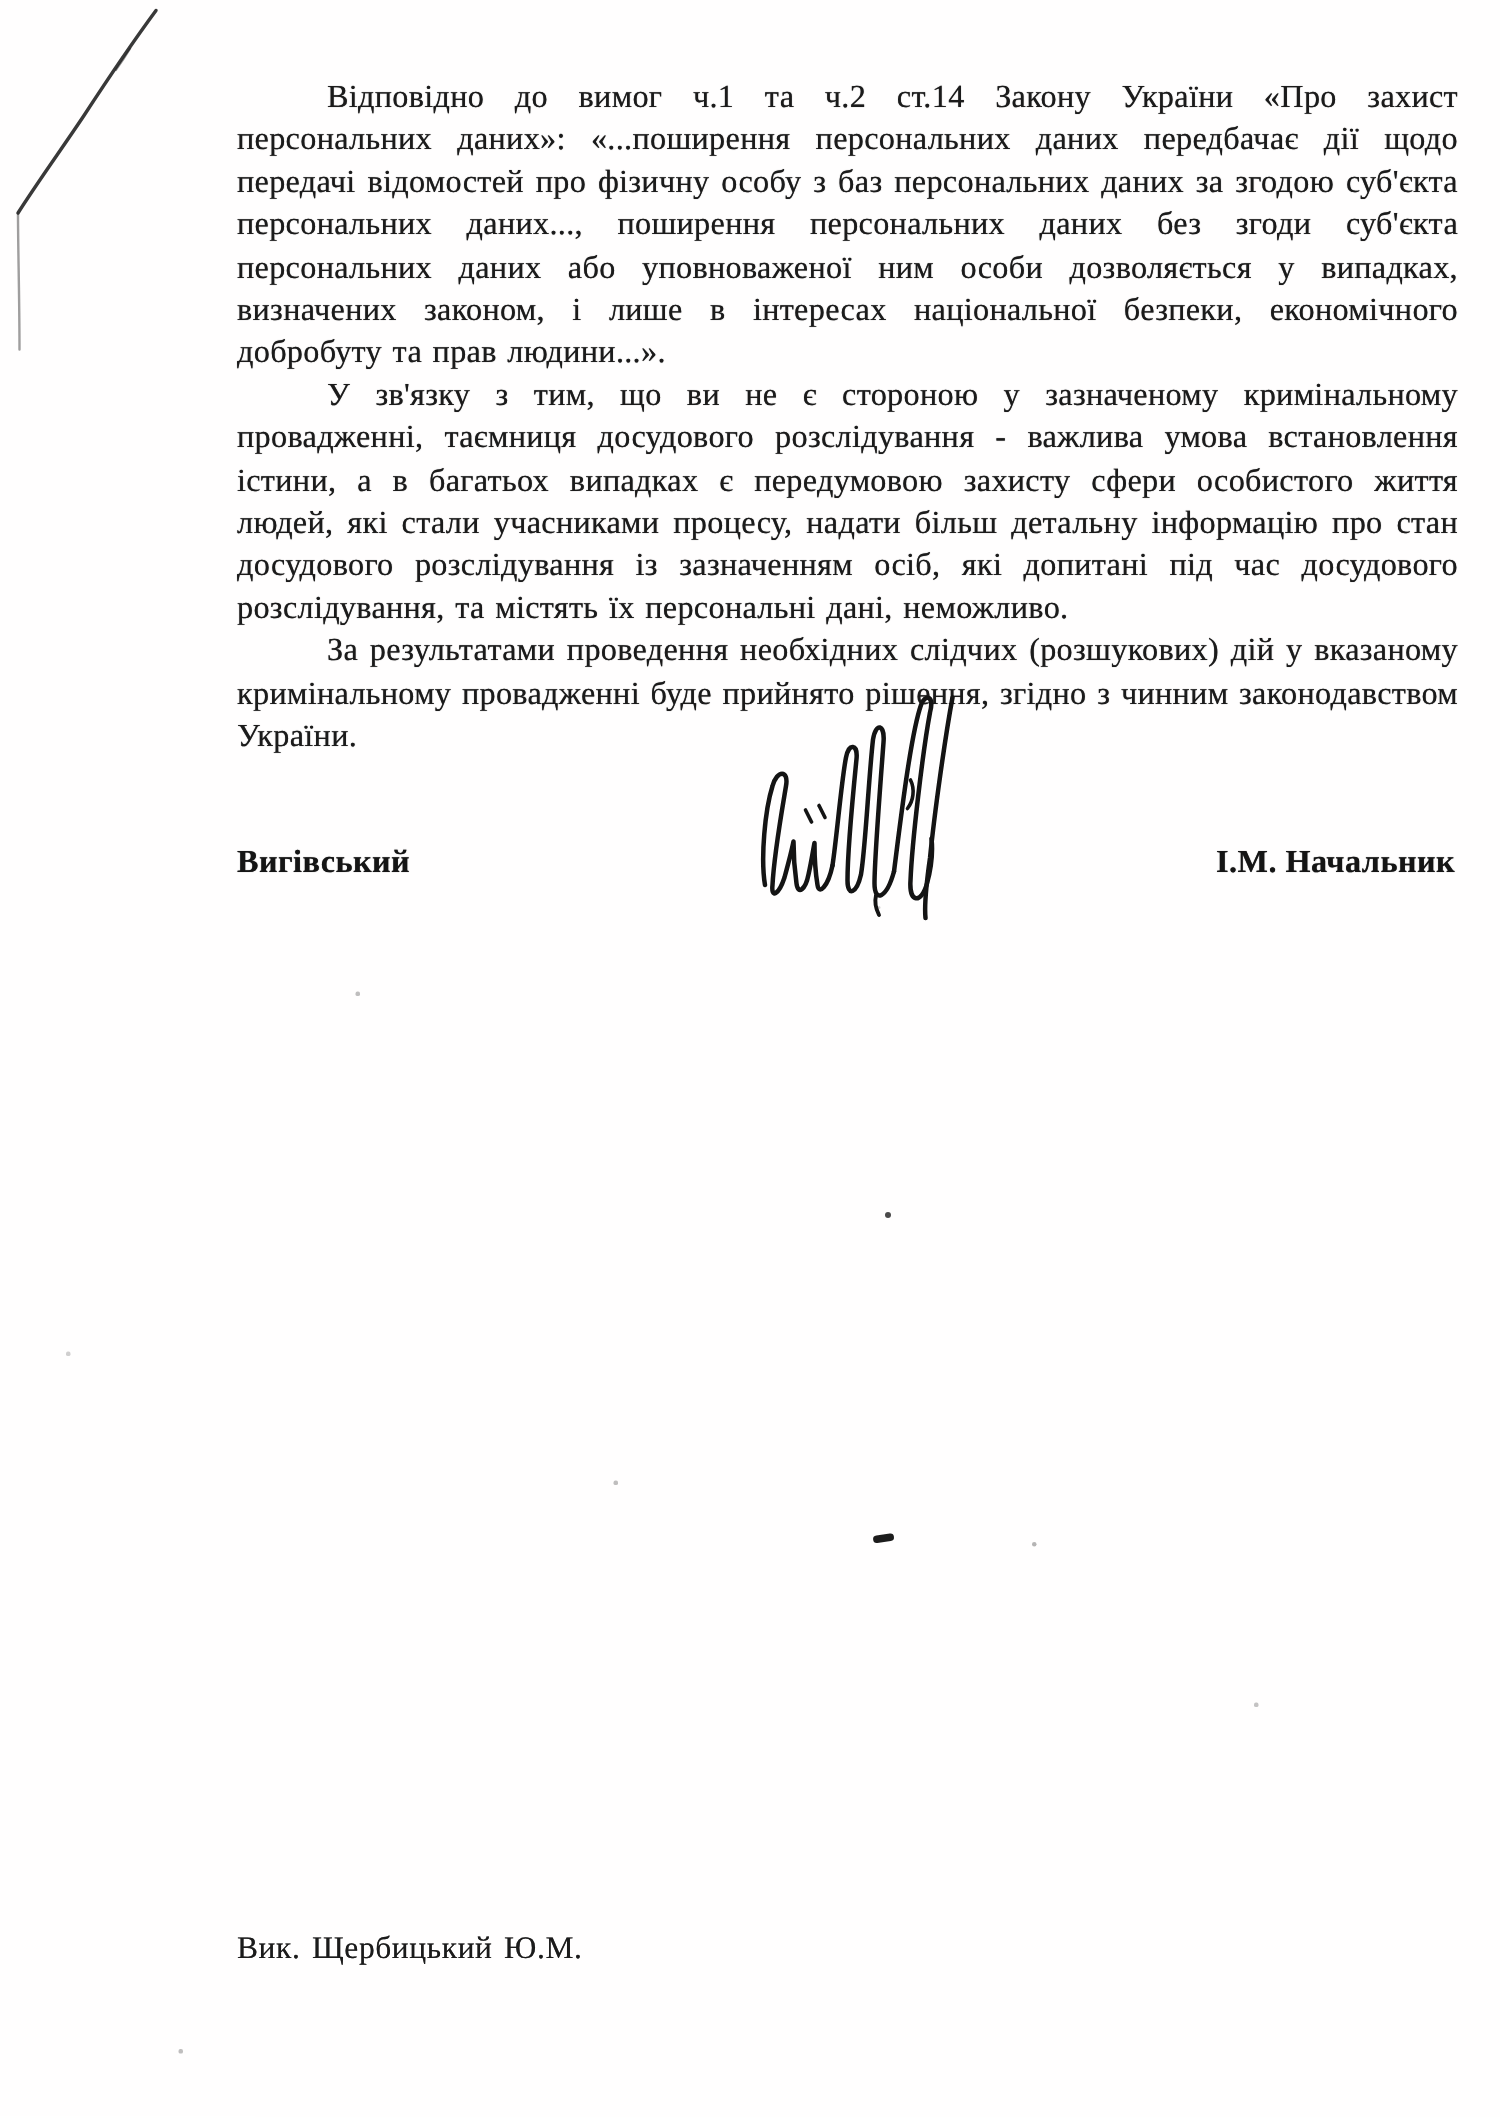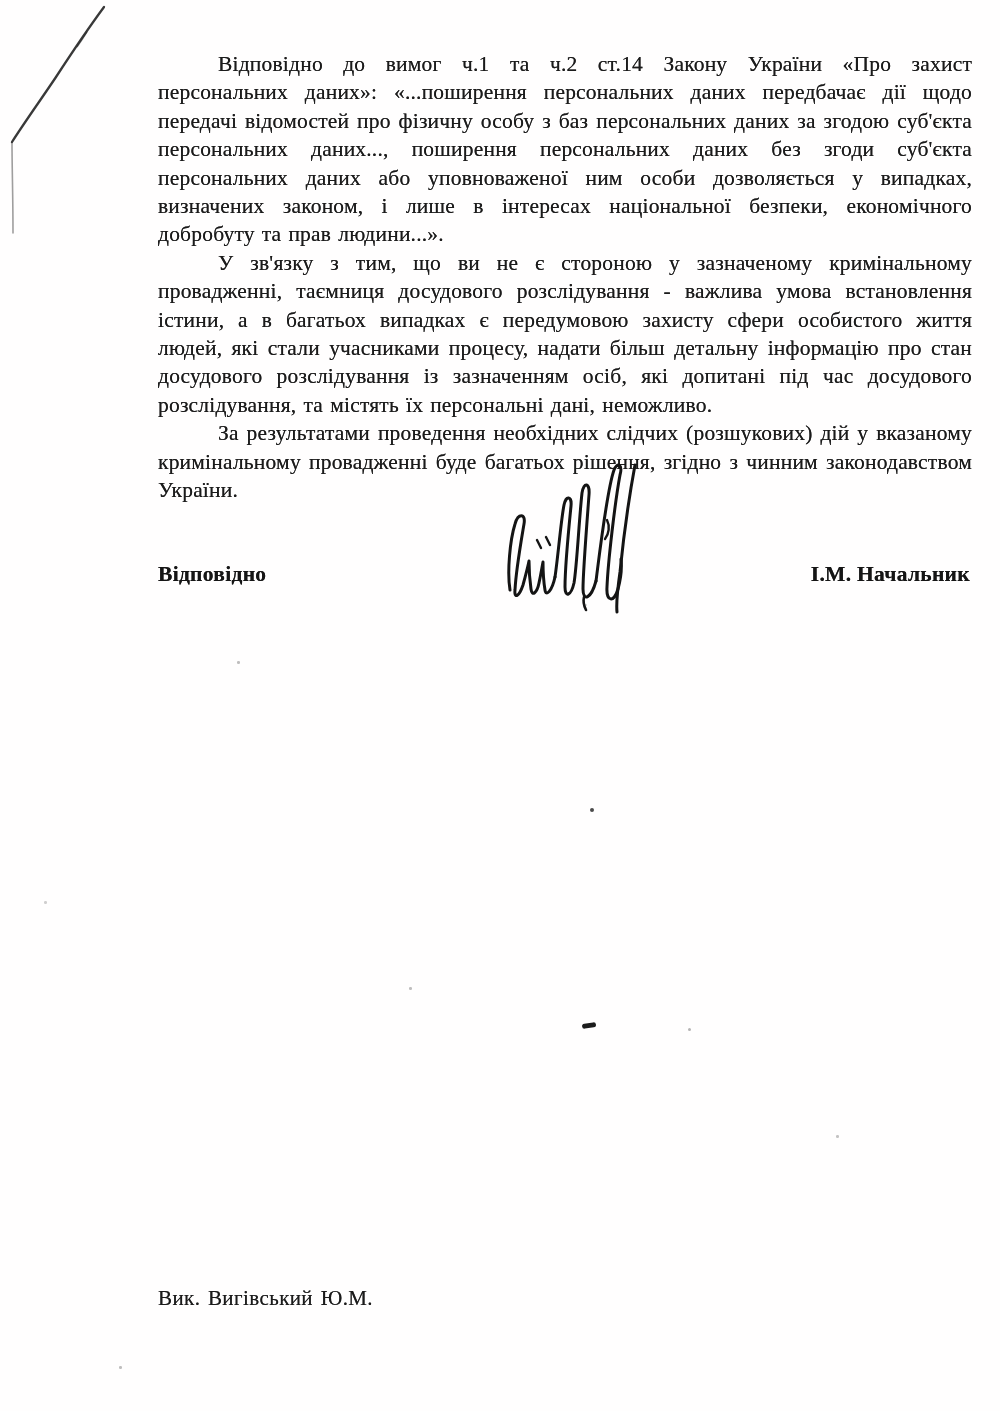--- a/index.html
+++ b/index.html
@@ -67,42 +67,42 @@
 
   <svg class="svg-abs" style="left:0;top:0" width="150" height="260" viewBox="0 0 150 260" aria-hidden="true">
     <path d="M104,7 C90,26 71,54 56,77 C42,98 24,123 12,142" fill="none" stroke="#242424" stroke-width="2.3" stroke-linecap="round" opacity="0.9"></path>
     <path d="M87,32 C84,37 80,43 77,47" fill="none" stroke="#242424" stroke-width="1.4" opacity="0.5"></path>
     <path d="M12,142 C12,166 13,198 13,233" fill="none" stroke="#2a2a2a" stroke-width="1.6" stroke-linecap="round" opacity="0.45"></path>
   </svg>
 
   <div class="body-text">
     <p>Відповідно до вимог ч.1 та ч.2 ст.14 Закону України «Про захист персональних даних»: «...поширення персональних даних передбачає дії щодо передачі відомостей про фізичну особу з баз персональних даних за згодою суб'єкта персональних даних..., поширення персональних даних без згоди суб'єкта персональних даних або уповноваженої ним особи дозволяється у випадках, визначених законом, і лише в інтересах національної безпеки, економічного добробуту та прав людини...».</p>
     <p>У зв'язку з тим, що ви не є стороною у зазначеному кримінальному провадженні, таємниця досудового розслідування - важлива умова встановлення істини, а в багатьох випадках є передумовою захисту сфери особистого життя людей, які стали учасниками процесу, надати більш детальну інформацію про стан досудового розслідування із зазначенням осіб, які допитані під час досудового розслідування, та містять їх персональні дані, неможливо.</p>
-    <p>За результатами проведення необхідних слідчих (розшукових) дій у вказаному кримінальному провадженні буде багатьох рішення, згідно з чинним законодавством України.</p>
+    <p>За результатами проведення необхідних слідчих (розшукових) дій у вказаному кримінальному провадженні буде прийнято рішення, згідно з чинним законодавством України.</p>
   </div>
 
   <div class="sign-row">
-    <span>Відповідно</span>
+    <span>Вигівський</span>
     <span>І.М. Начальник</span>
   </div>
 
   <svg class="svg-abs" style="left:503px;top:462px" width="142" height="154" viewBox="0 0 142 154" aria-hidden="true">
     <g fill="none" stroke="#141414" stroke-width="3" stroke-linecap="round" stroke-linejoin="round">
       <path d="M7,128 C4,110 7,78 12,62 C15,51 23,51 21,62 C18,80 13,108 12,128 C11,137 16,135 20,123 C23,112 25,104 26,99 C26,108 27,120 28,127 C29,135 34,131 36,121 C38,112 39,105 40,100 C40,110 41,122 42,128 C43,135 49,129 52,115"></path>
       <path d="M34,78 L38,86" stroke-width="2.4"></path>
       <path d="M43,75 L47,83" stroke-width="2.4"></path>
       <path d="M52,115 C55,95 58,58 61,43 C63,33 69,34 68,44 C66,64 62,106 62,125 C62,136 68,134 71,121 C74,103 76,58 79,31 C81,19 87,21 86,33 C84,60 80,110 80,127 C80,140 88,137 93,119"></path>
       <path d="M93,119 C97,88 104,28 111,8 C114,0 120,2 117,13 C112,40 105,100 104,125 C103,140 111,141 115,127 C118,116 119,106 118,97"></path>
       <path d="M132,3 C127,30 120,80 117,110 C115,124 113,140 114,150"></path>
       <path d="M104,58 C107,64 106,72 102,77" stroke-width="2.4"></path>
     </g>
     <path d="M81,135 C80,139 81,144 83,148" fill="none" stroke="#141414" stroke-width="2.6" stroke-linecap="round"></path>
   </svg>
 
-  <div class="executor">Вик. Вигівський Ю.М.</div>
+  <div class="executor">Вик. Щербицький Ю.М.</div>
 
   <div class="ink-dash"></div>
 
   <span class="speck" style="left:590px;top:808px;width:4px;height:4px;opacity:.85"></span>
   <span class="speck" style="left:237px;top:661px;width:2.5px;height:2.5px;opacity:.3"></span>
   <span class="speck" style="left:409px;top:987px;width:2.5px;height:2.5px;opacity:.3"></span>
   <span class="speck" style="left:688px;top:1028px;width:3px;height:3px;opacity:.35"></span>
   <span class="speck" style="left:836px;top:1135px;width:2.5px;height:2.5px;opacity:.28"></span>
   <span class="speck" style="left:44px;top:901px;width:2.5px;height:2.5px;opacity:.22"></span>
   <span class="speck" style="left:119px;top:1366px;width:2.5px;height:2.5px;opacity:.3"></span>

